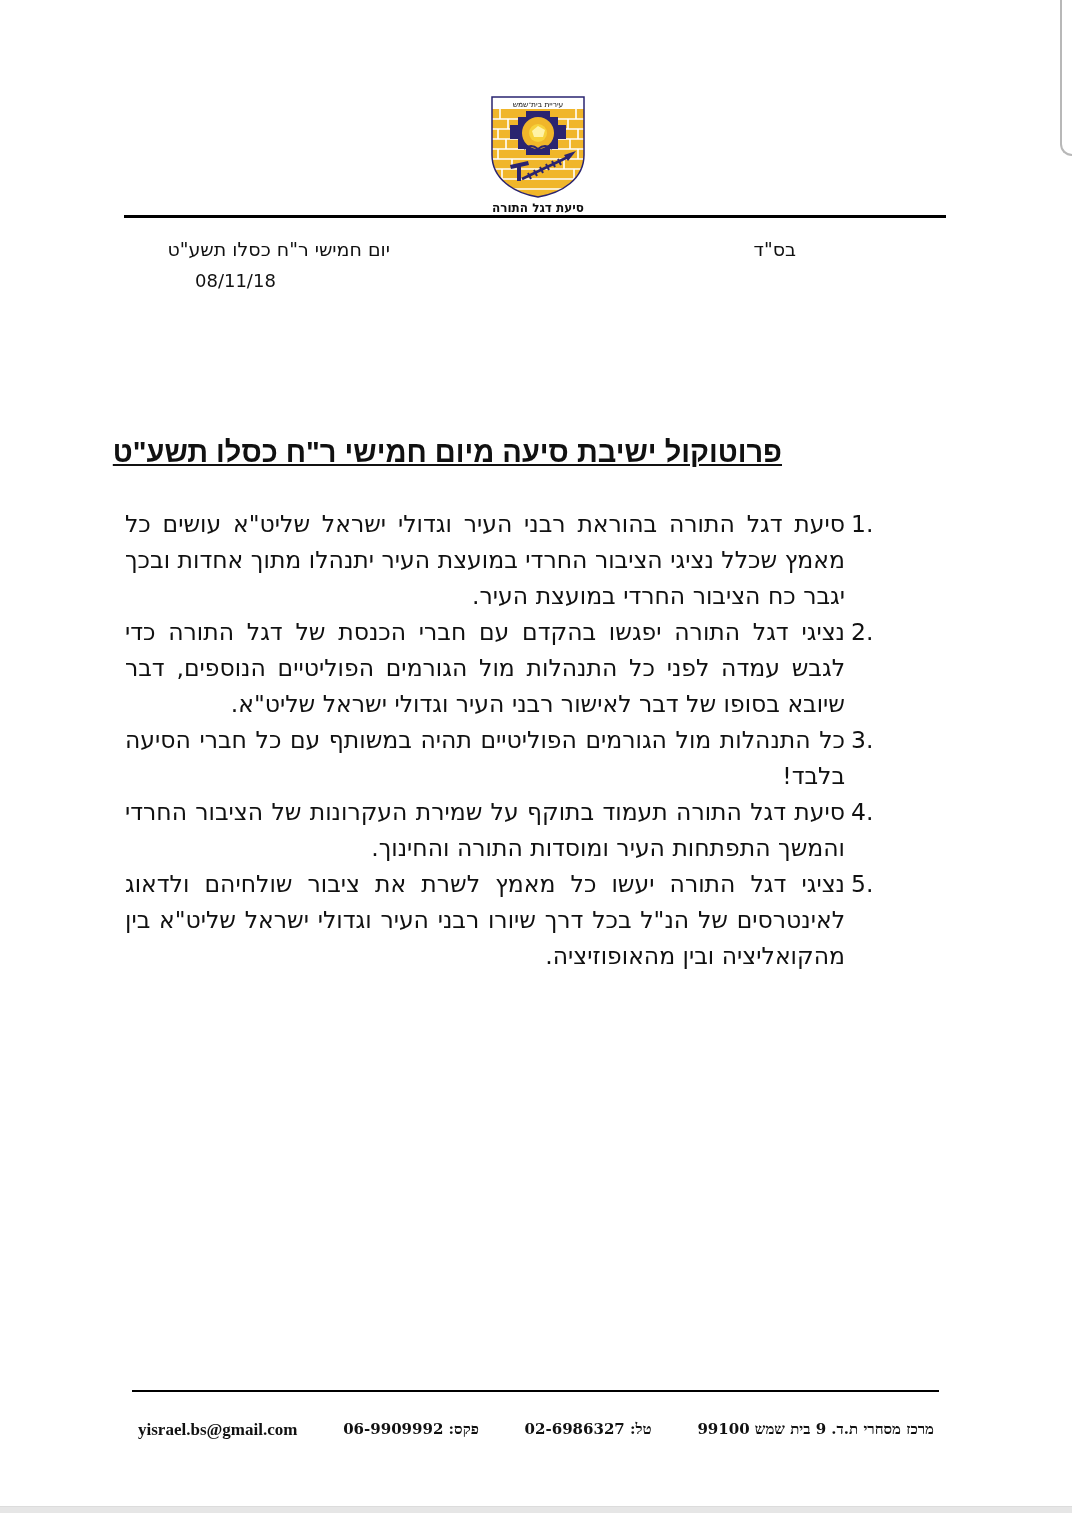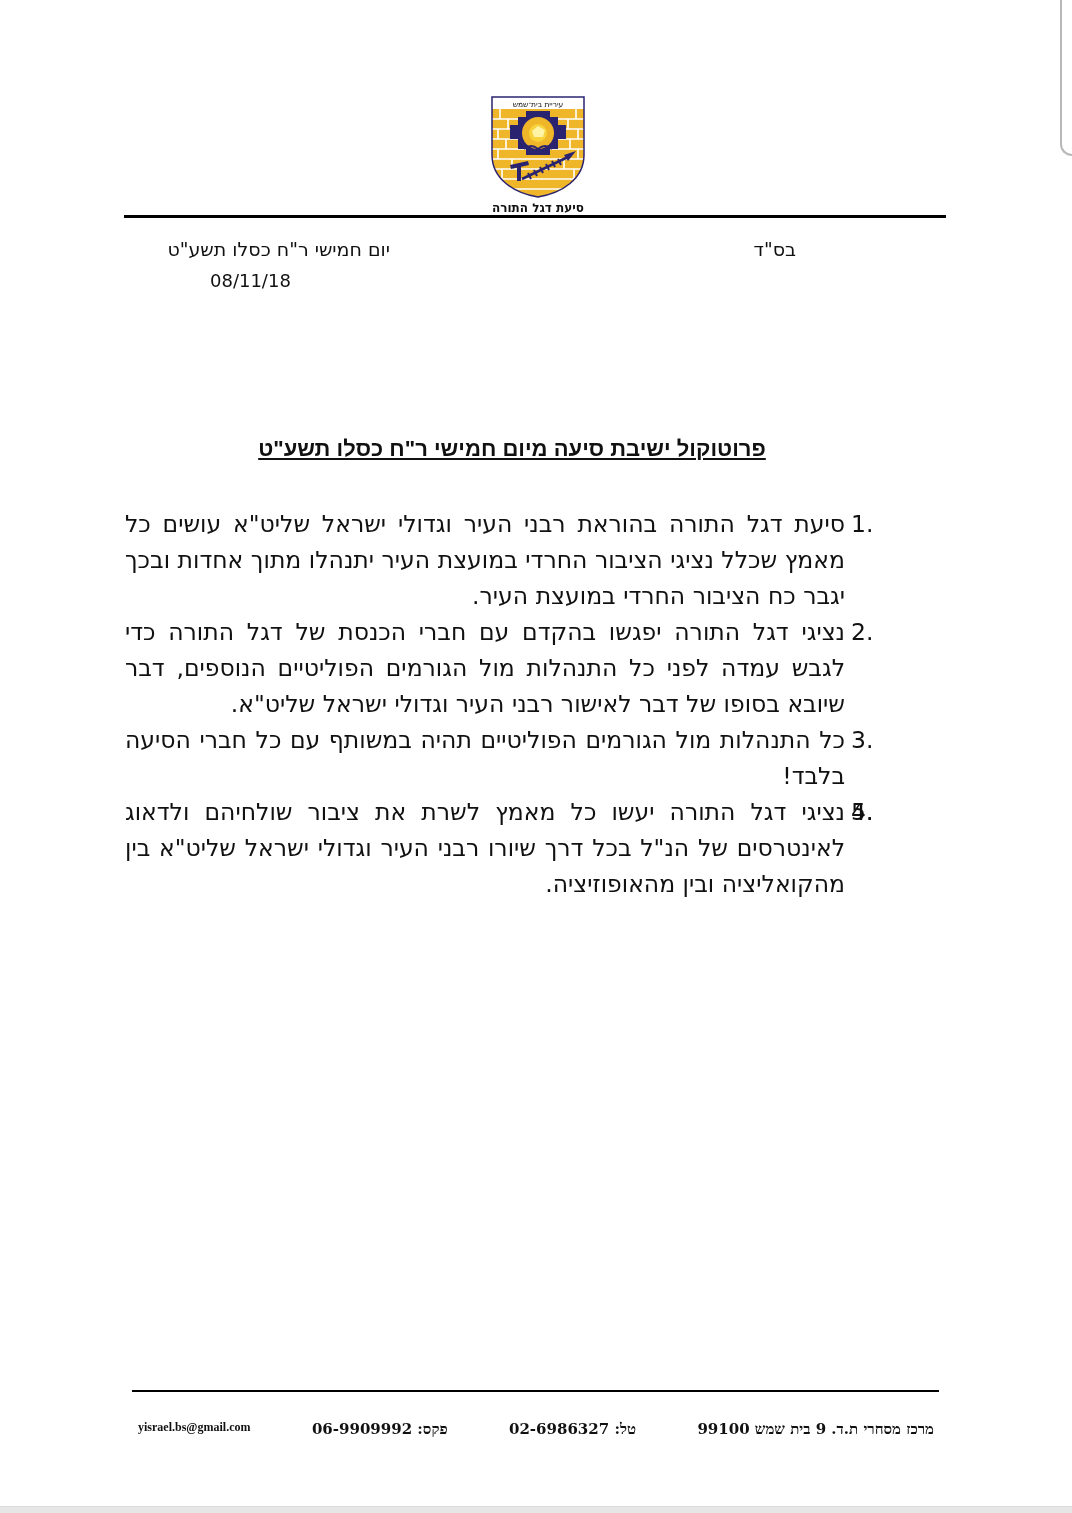--- a/index.html
+++ b/index.html
@@ -29,47 +29,47 @@
     position: absolute; left: 124px; width: 822px; top: 215px; height: 3px; background: #000;
   }
   .rule-bottom {
     position: absolute; left: 132px; width: 807px; top: 1390px; height: 2px; background: #000;
   }
   .date-hebrew {
     position: absolute; right: 682px; top: 238px; direction: rtl;
     font-size: 19px; white-space: nowrap;
   }
   .date-greg {
-    position: absolute; left: 210px; top: 270px; font-size: 18px;
+    position: absolute; left: 195px; top: 270px; font-size: 18px;
   }
   .bsd {
     position: absolute; right: 276px; top: 238px; direction: rtl; font-size: 19px;
   }
   .doc-title {
-    position: absolute; left: 232px; width: 560px; top: 436px; direction: rtl;
-    text-align: center; font-weight: bold; font-size: 22px; text-decoration: underline;
+    position: absolute; left: 222px; width: 560px; top: 436px; direction: rtl;
+    text-align: center; font-weight: bold; font-size: 29px; text-decoration: underline;
     white-space: nowrap; font-family: "Liberation Sans", sans-serif;
   }
   .items {
     position: absolute; left: 125px; width: 756px; top: 506px; direction: rtl;
     margin: 0; padding: 0; list-style: none;
   }
   .item {
     position: relative; padding-right: 36px; font-size: 23.5px; line-height: 36px;
     text-align: justify; margin-bottom: 0px; font-family: "DejaVu Sans", sans-serif;
   }
   .item-num {
     position: absolute; right: 0; top: 0; direction: ltr; width: 30px; text-align: left;
   }
   .footer {
     position: absolute; left: 138px; top: 1420px; direction: rtl; white-space: nowrap;
     font-family: "DejaVu Serif", serif; font-weight: bold; font-size: 15px; width: 796px;
     text-align: justify; text-align-last: justify; display: flex; justify-content: space-between;
   }
-  .footer .email { font-size: 12px; font-family: "Liberation Serif", serif; }
+  .footer .email { font-size: 17px; font-family: "Liberation Serif", serif; }
 </style>
 </head>
 <body>
 
 <div class="page-edge"></div>
 
 <div class="logo-wrap">
   <svg class="logo-shield" width="100" height="106" viewBox="0 0 100 106">
     <defs>
       <clipPath id="shieldclip">
@@ -142,20 +142,21 @@
   <li class="item">
     <span class="item-num">2.</span>
     <span>נציגי דגל התורה יפגשו בהקדם עם חברי הכנסת של דגל התורה כדי לגבש עמדה לפני כל התנהלות מול הגורמים הפוליטיים הנוספים, דבר שיובא בסופו של דבר לאישור רבני העיר וגדולי ישראל שליט"א.</span>
   </li>
   <li class="item">
     <span class="item-num">3.</span>
     <span>כל התנהלות מול הגורמים הפוליטיים תהיה במשותף עם כל חברי הסיעה בלבד!</span>
   </li>
   <li class="item">
     <span class="item-num">4.</span>
+    <span>סיעת דגל התורה תעמוד בתוקף על שמירת העקרונות של הציבור החרדי והמשך התפתחות העיר ומוסדות התורה והחינוך.</span>
   </li>
   <li class="item">
     <span class="item-num">5.</span>
     <span>נציגי דגל התורה יעשו כל מאמץ לשרת את ציבור שולחיהם ולדאוג לאינטרסים של הנ"ל בכל דרך שיורו רבני העיר וגדולי ישראל שליט"א בין מהקואליציה ובין מהאופוזיציה.</span>
   </li>
 </ol>
 
 <div class="rule-bottom"></div>
 
 <div class="footer">

